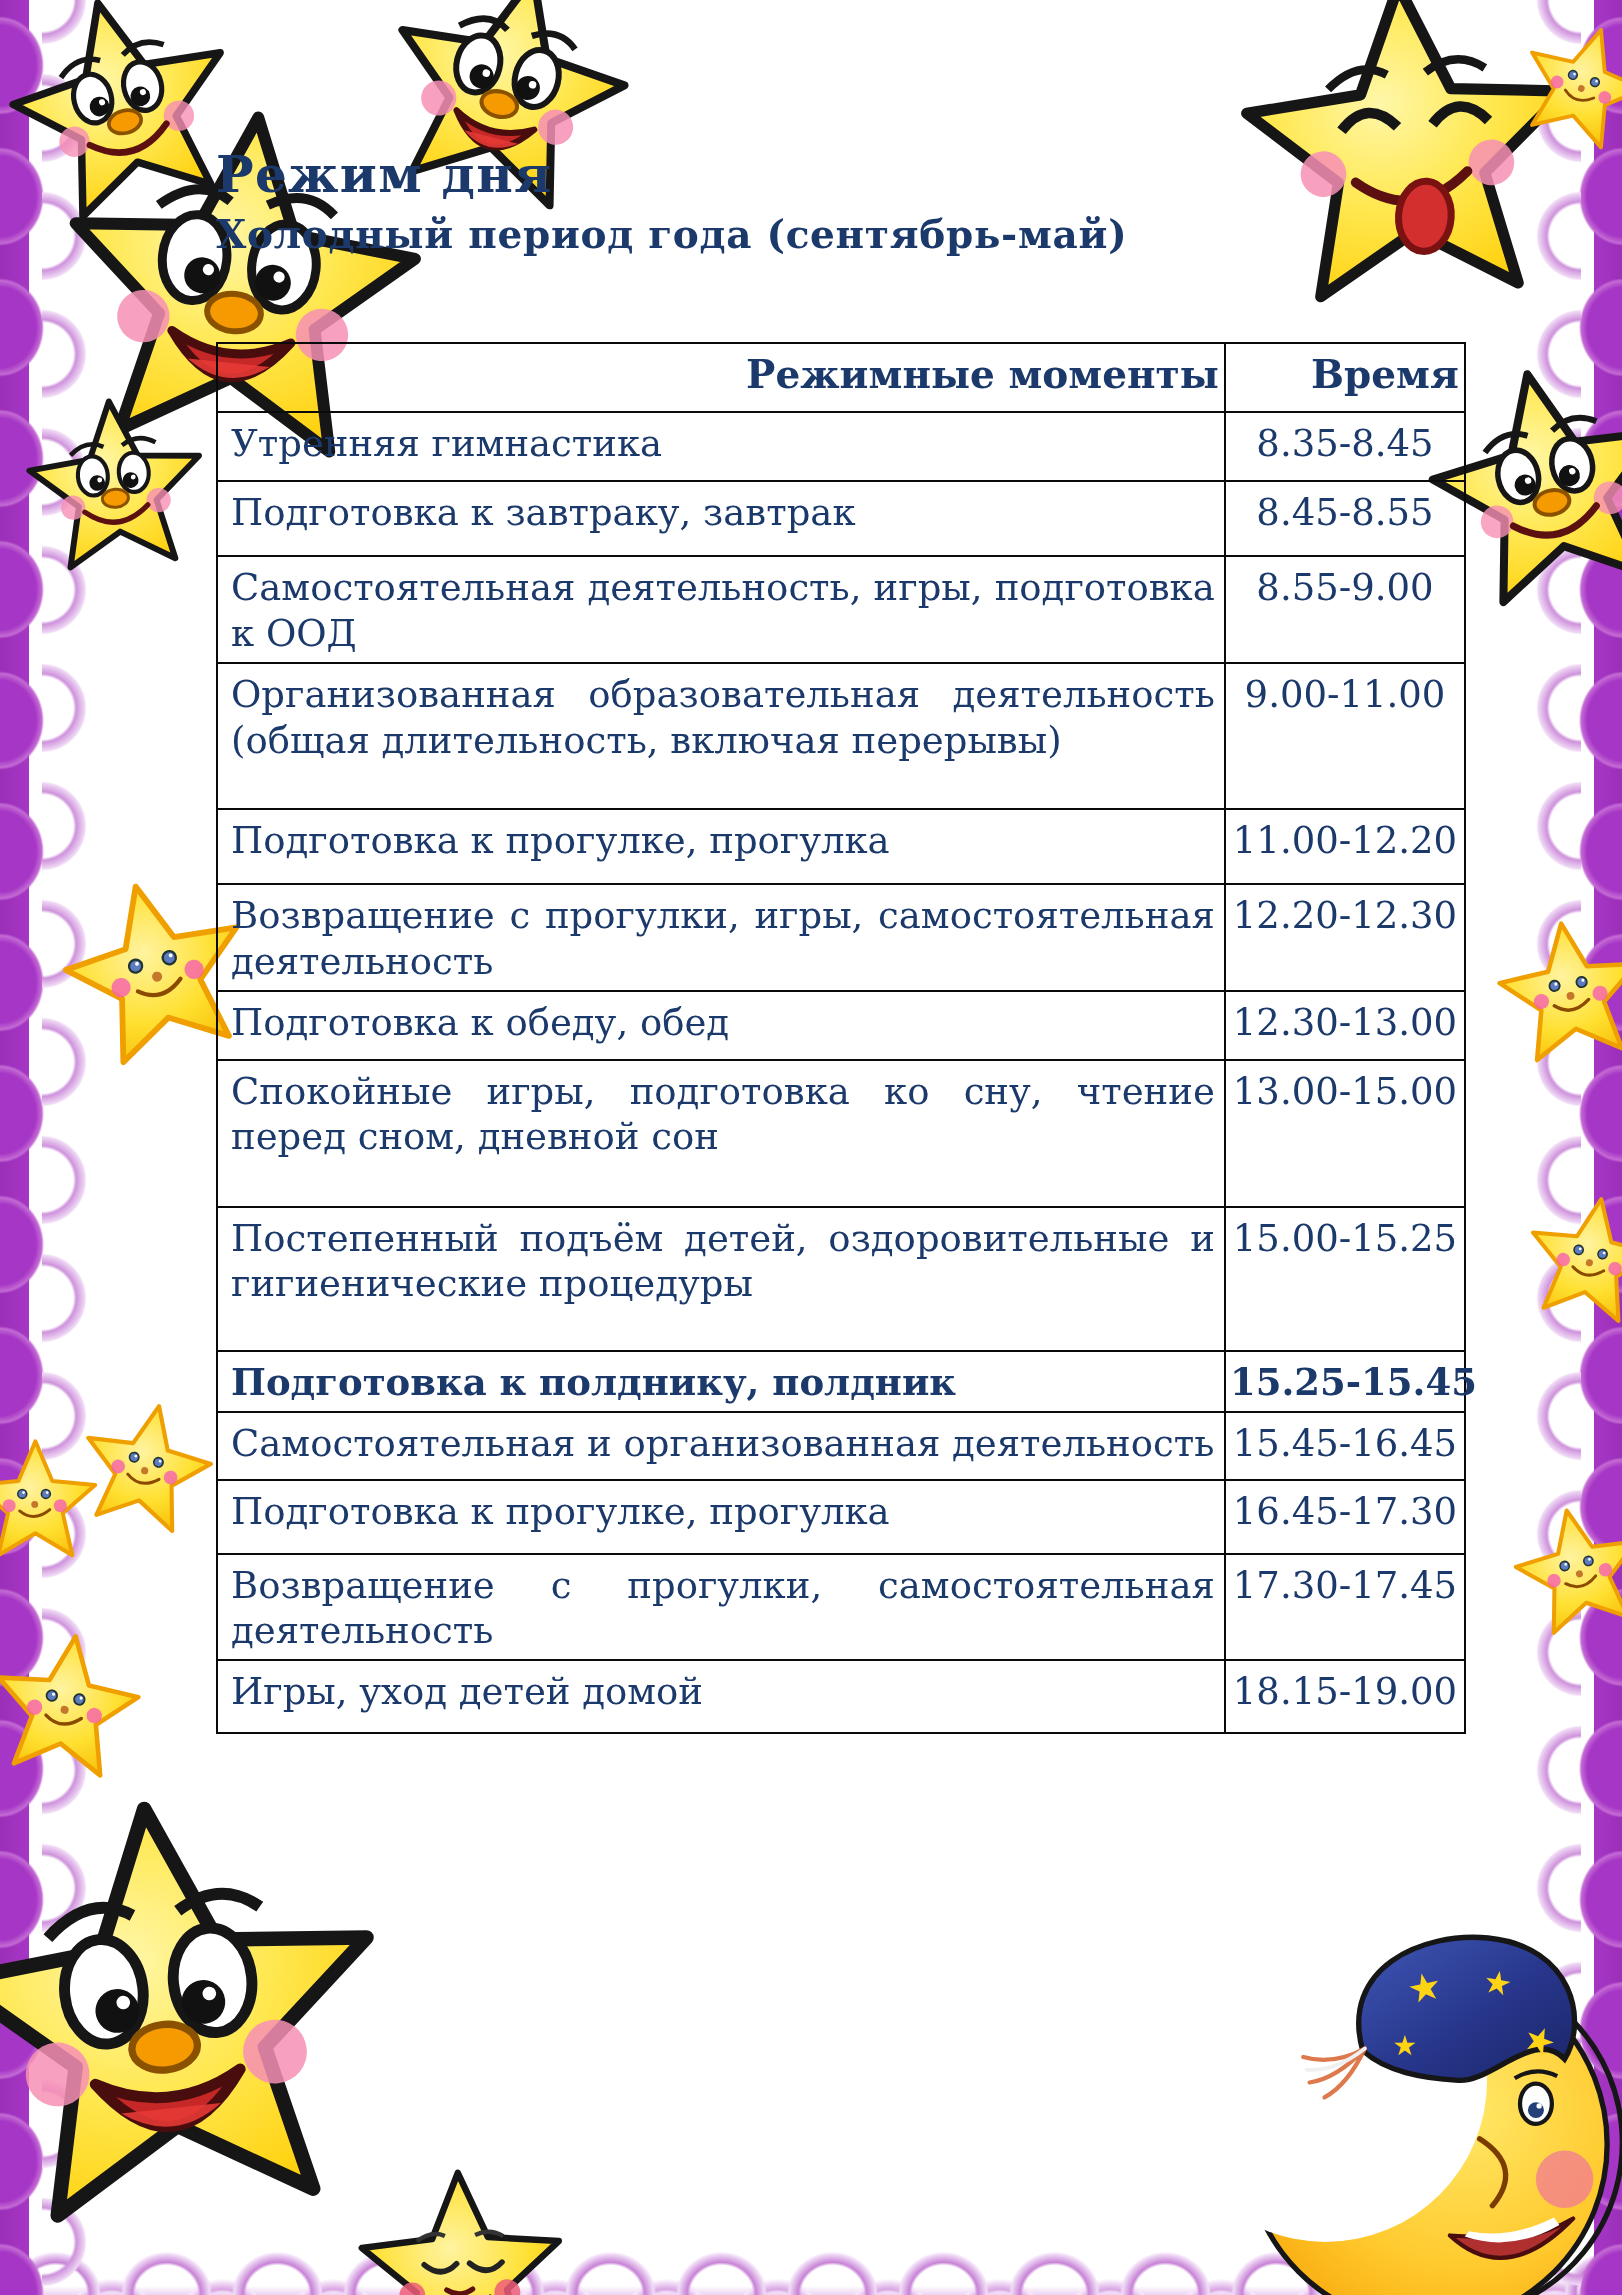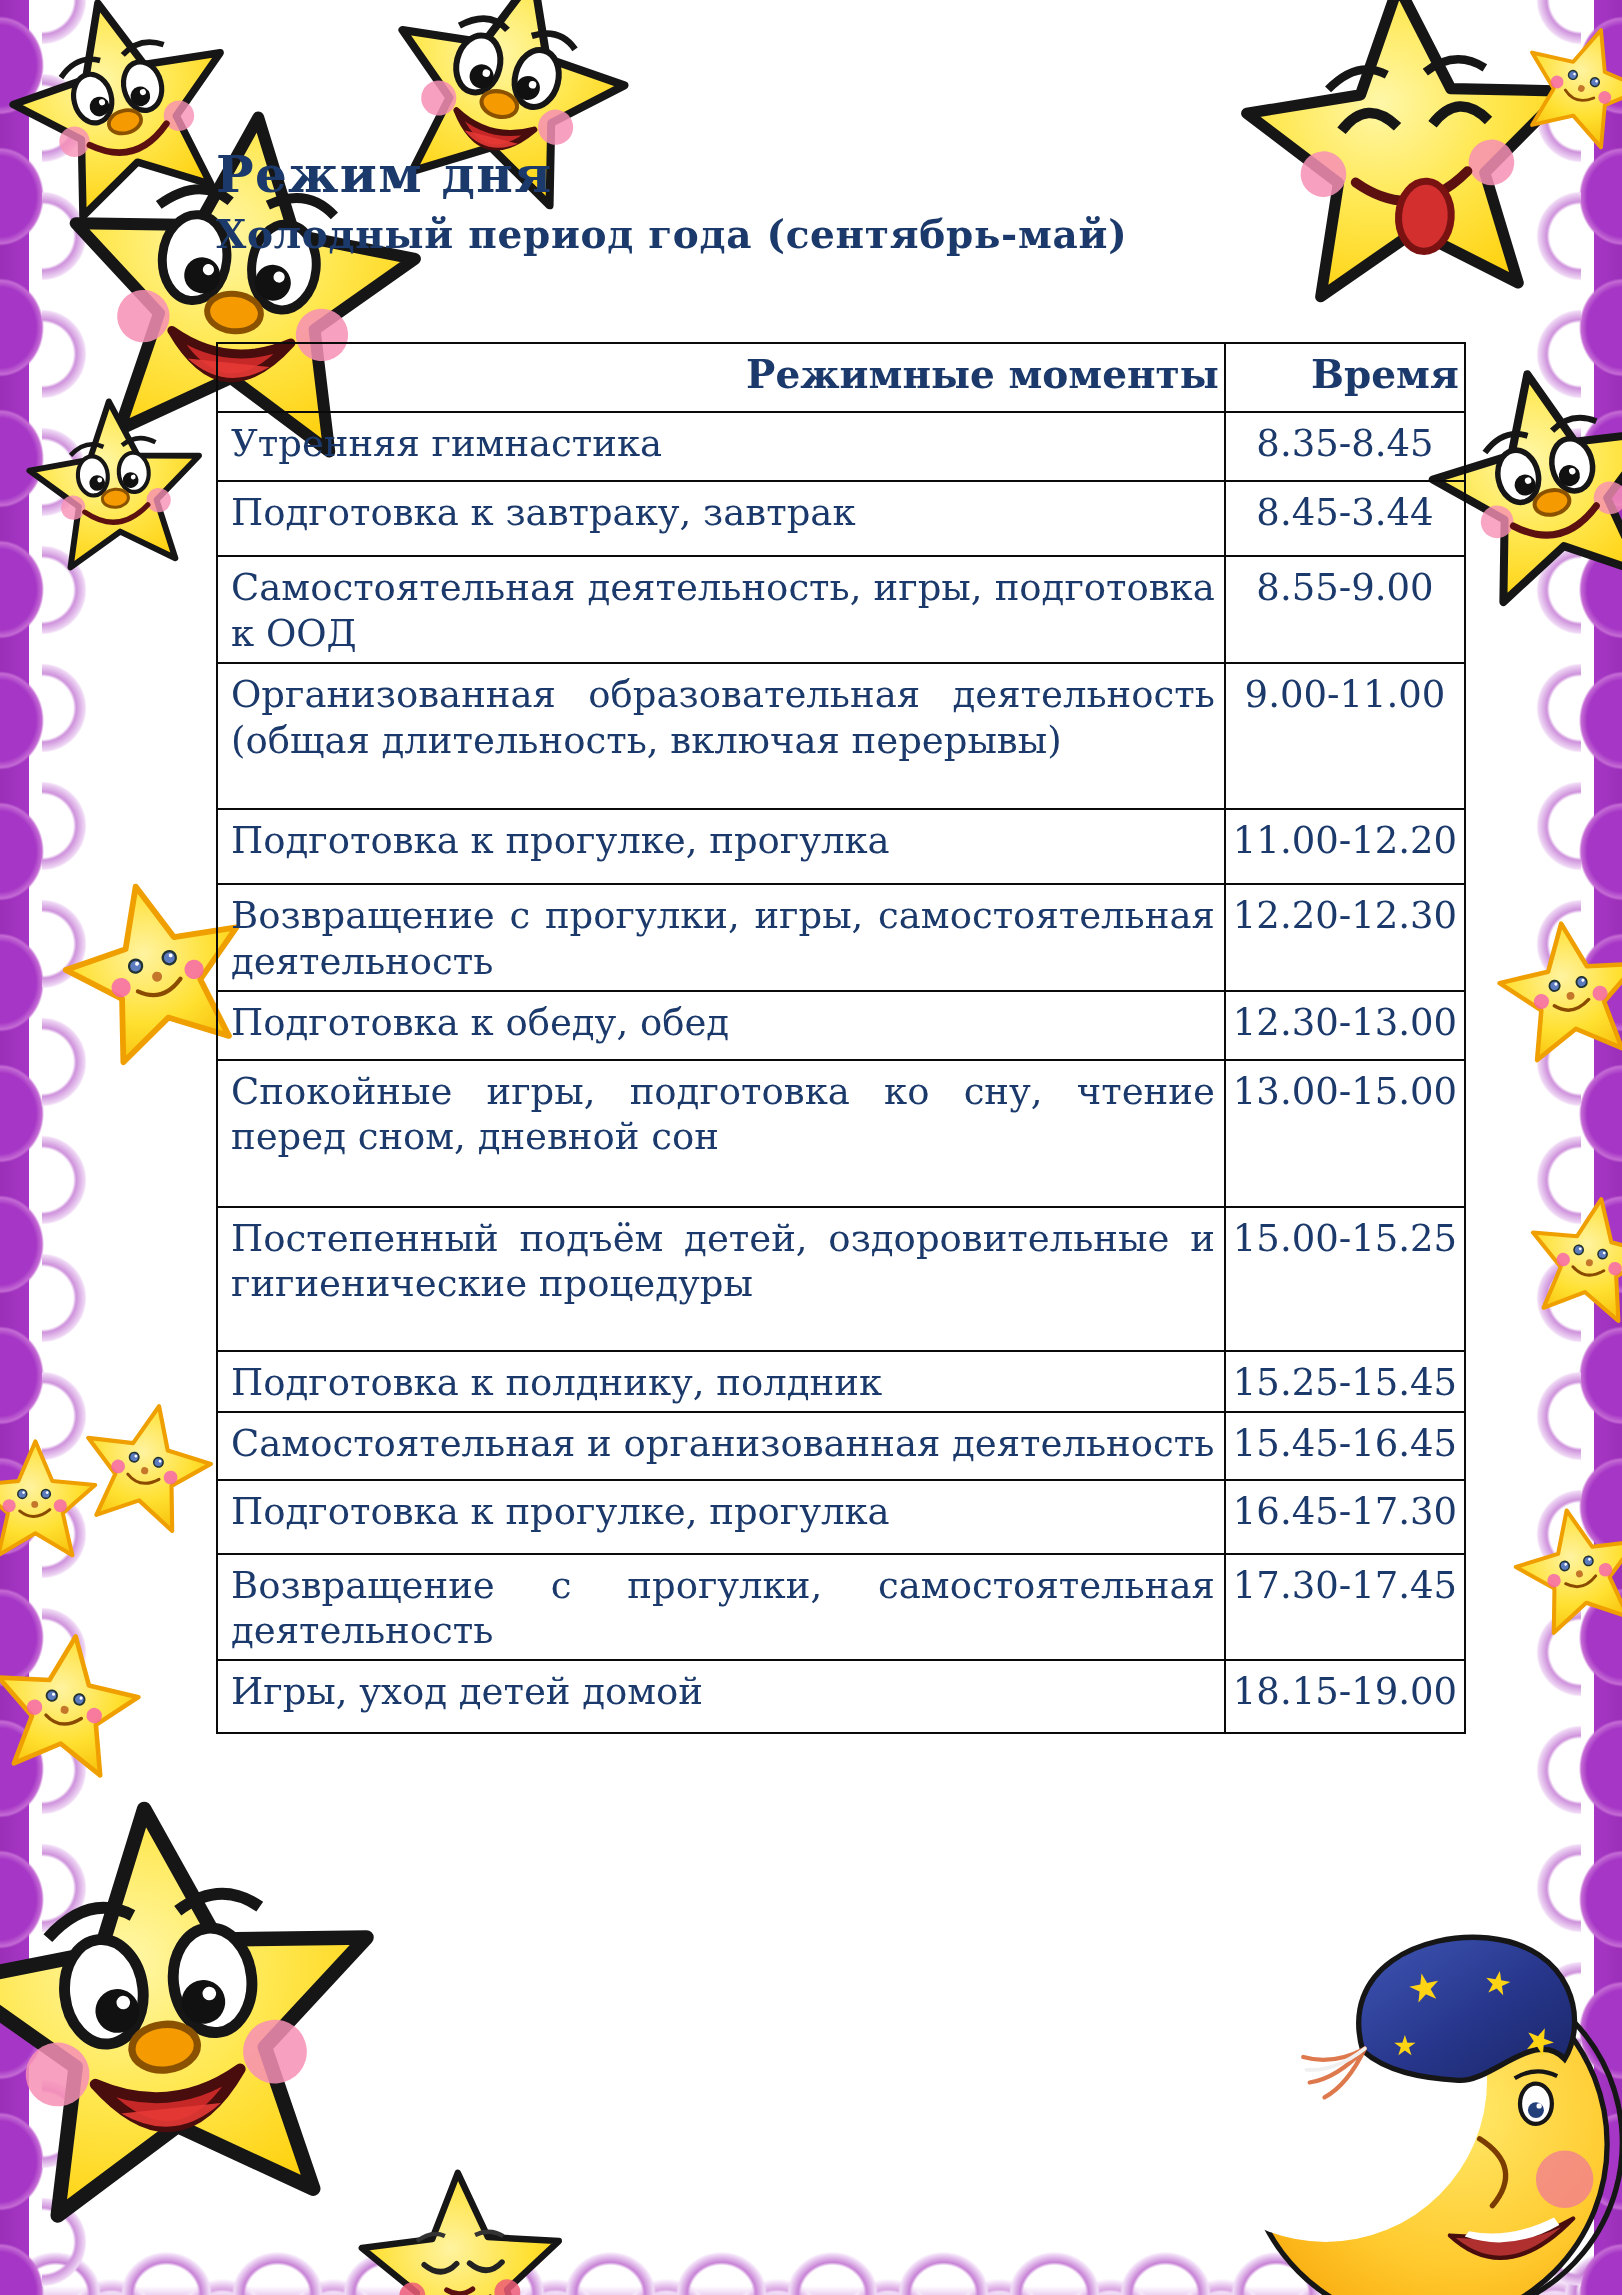--- a/index.html
+++ b/index.html
@@ -273,21 +273,21 @@
         <th>Время</th>
       </tr>
     </thead>
     <tbody id="schedule-body">
         <tr style="height: 69px;">
           <td class="activity">Утренняя гимнастика</td>
           <td class="time">8.35-8.45</td>
         </tr>
         <tr style="height: 75px;">
           <td class="activity">Подготовка к завтраку, завтрак</td>
-          <td class="time">8.45-3.44</td>
+          <td class="time">8.45-8.55</td>
         </tr>
         <tr style="height: 88px;">
           <td class="activity">Самостоятельная деятельность, игры, подготовка к ООД</td>
           <td class="time">8.55-9.00</td>
         </tr>
         <tr style="height: 146px;">
           <td class="activity">Организованная образовательная деятельность (общая длительность, включая перерывы)</td>
           <td class="time">9.00-11.00</td>
         </tr>
         <tr style="height: 75px;">
@@ -303,21 +303,21 @@
           <td class="time">12.30-13.00</td>
         </tr>
         <tr style="height: 147px;">
           <td class="activity">Спокойные игры, подготовка ко сну, чтение перед сном, дневной сон</td>
           <td class="time">13.00-15.00</td>
         </tr>
         <tr style="height: 144px;">
           <td class="activity">Постепенный подъём детей, оздоровительные и гигиенические процедуры</td>
           <td class="time">15.00-15.25</td>
         </tr>
-        <tr style="height: 55px;">
+        <tr style="height: 55px; font-weight: bold;">
           <td class="activity">Подготовка к полднику, полдник</td>
           <td class="time">15.25-15.45</td>
         </tr>
         <tr style="height: 68px;">
           <td class="activity">Самостоятельная и организованная деятельность</td>
           <td class="time">15.45-16.45</td>
         </tr>
         <tr style="height: 74px;">
           <td class="activity">Подготовка к прогулке, прогулка</td>
           <td class="time">16.45-17.30</td>

